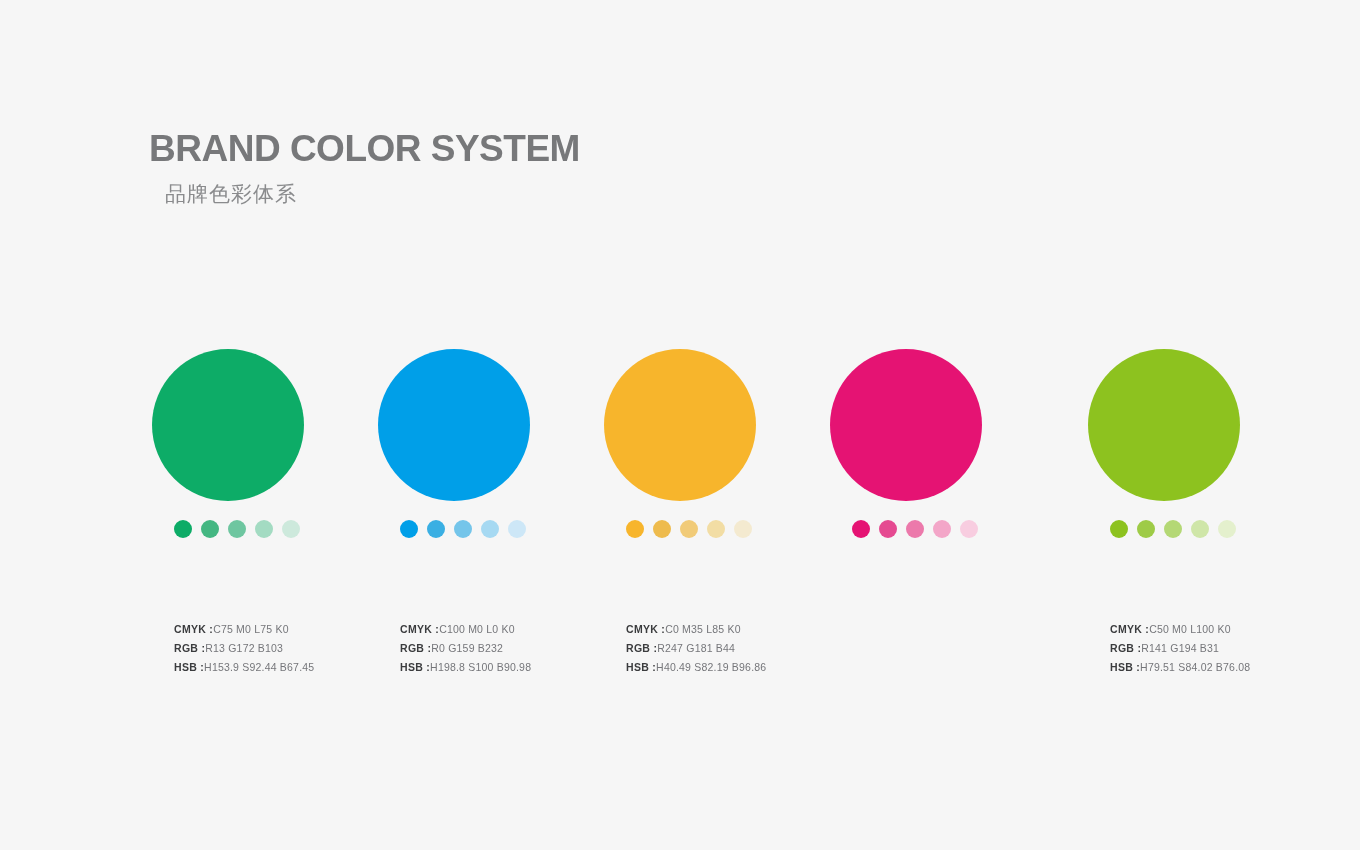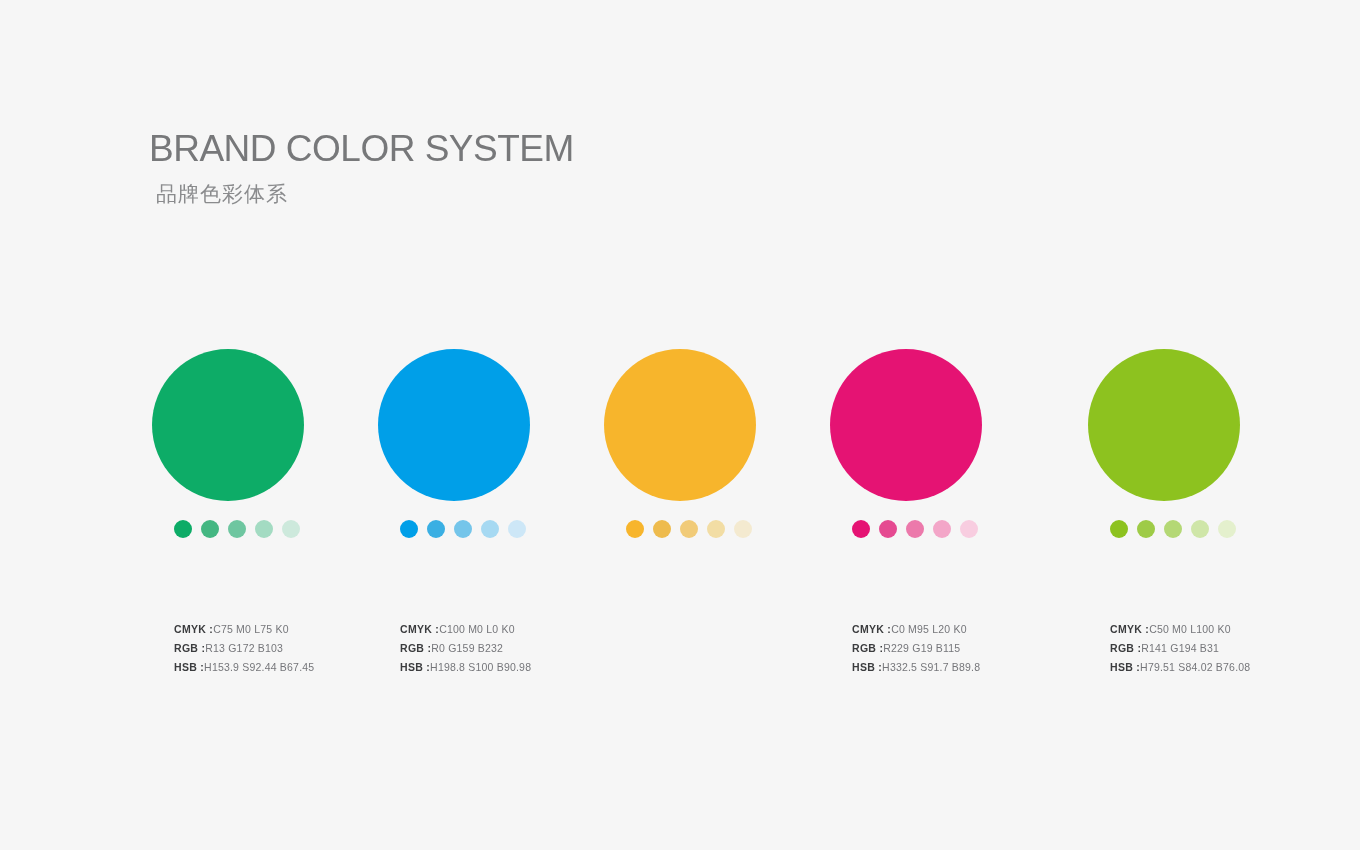--- a/index.html
+++ b/index.html
@@ -22,29 +22,29 @@
   }
 
   
   .header {
     position: absolute;
     left: 149px;
     top: 130px;
   }
   .title {
     font-size: 37px;
-    font-weight: normal;
+    font-weight: bold;
     letter-spacing: -0.5px;
     color: #77787a;
     line-height: 1.05;
     margin: 0;
     white-space: nowrap;
   }
   .subtitle {
-    margin: 7px;
+    margin: 16px;
     margin-top: 12px;
     font-size: 21px;
     font-weight: normal;
     color: #8a8b8d;
     letter-spacing: 1px;
     line-height: 1.2;
     white-space: nowrap;
   }
 
   
@@ -142,34 +142,34 @@
       </div>
       <div class="swatch" style="left: 452px;">
         <div class="swatch-circle" style="background: rgb(247, 181, 44);"></div>
         <div class="tints">
           <div class="tint-dot" style="background: rgb(247, 181, 44);"></div>
           <div class="tint-dot" style="background: rgb(238, 187, 77);"></div>
           <div class="tint-dot" style="background: rgb(241, 203, 120);"></div>
           <div class="tint-dot" style="background: rgb(242, 221, 164);"></div>
           <div class="tint-dot" style="background: rgb(244, 234, 208);"></div>
         </div>
+        <div class="specs">
+          <div class="spec-line"><span class="spec-label">CMYK :</span><span class="spec-value">C0 M35 L85 K0</span></div>
+          <div class="spec-line"><span class="spec-label">RGB :</span><span class="spec-value">R247 G181 B44</span></div>
+          <div class="spec-line"><span class="spec-label">HSB :</span><span class="spec-value">H40.49 S82.19 B96.86</span></div>
+        </div>
       </div>
       <div class="swatch" style="left: 678px;">
         <div class="swatch-circle" style="background: rgb(229, 19, 115);"></div>
         <div class="tints">
           <div class="tint-dot" style="background: rgb(229, 19, 115);"></div>
           <div class="tint-dot" style="background: rgb(229, 74, 145);"></div>
           <div class="tint-dot" style="background: rgb(236, 121, 171);"></div>
           <div class="tint-dot" style="background: rgb(243, 166, 200);"></div>
           <div class="tint-dot" style="background: rgb(248, 205, 224);"></div>
-        </div>
-        <div class="specs">
-          <div class="spec-line"><span class="spec-label">CMYK :</span><span class="spec-value">C0 M95 L20 K0</span></div>
-          <div class="spec-line"><span class="spec-label">RGB :</span><span class="spec-value">R229 G19 B115</span></div>
-          <div class="spec-line"><span class="spec-label">HSB :</span><span class="spec-value">H332.5 S91.7 B89.8</span></div>
         </div>
       </div>
       <div class="swatch" style="left: 936px;">
         <div class="swatch-circle" style="background: rgb(141, 194, 31);"></div>
         <div class="tints">
           <div class="tint-dot" style="background: rgb(141, 194, 31);"></div>
           <div class="tint-dot" style="background: rgb(158, 203, 71);"></div>
           <div class="tint-dot" style="background: rgb(180, 216, 117);"></div>
           <div class="tint-dot" style="background: rgb(207, 230, 168);"></div>
           <div class="tint-dot" style="background: rgb(228, 240, 205);"></div>

